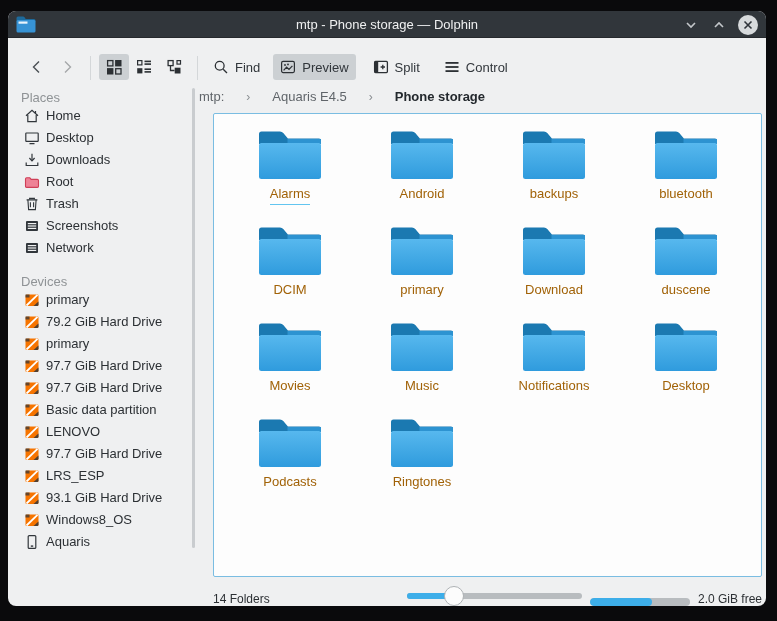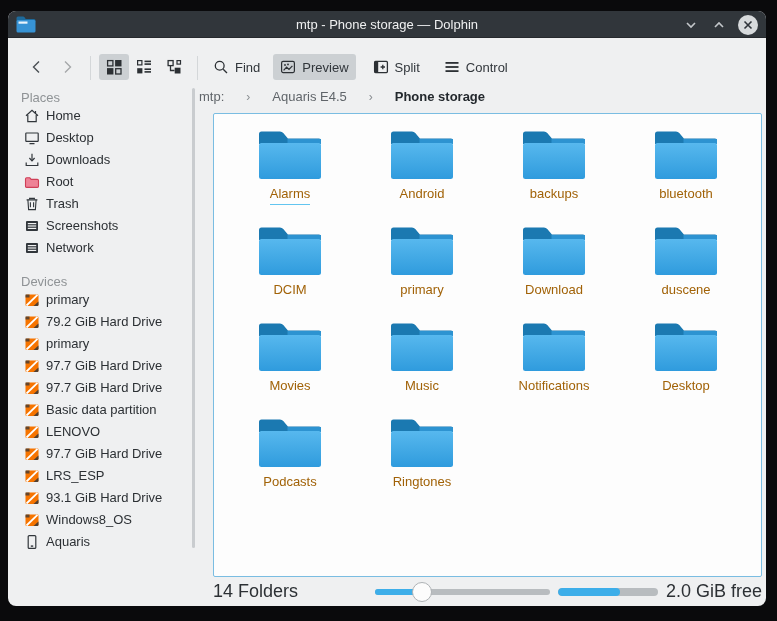--- a/index.html
+++ b/index.html
@@ -54,22 +54,22 @@
   .view { flex:1; margin:0 4px 0 17px; background:#fdfdfd; border:1px solid #7abde2;
           border-radius:2px; overflow:hidden; }
   .grid { display:grid; grid-template-columns:repeat(4,132px); padding:16px 0 0 10px; }
   .cell { width:132px; height:96px; display:flex; flex-direction:column; align-items:center; }
   .folder-svg { width:64px; height:50px; display:block; }
   .cell .label { margin-top:6px; font-size:13px; color:#a16207; line-height:16px;
                  padding-bottom:2px; border-bottom:1px solid transparent; }
   .cell .label.focused { border-bottom:1px solid #62c5f0; }
 
   
-  .statusbar { height:29px; flex:0 0 auto; display:flex; align-items:center;
-               padding:0 4px 0 17px; font-size:18px; color:#2c3034; }
+  .statusbar { height:29px; flex:0 0 auto; display:flex; align-items:flex-end;
+               padding:0 4px 0 17px; font-size:12px; color:#2c3034; }
   .statusbar .spacer { flex:1; }
   .zoom-slider { position:relative; width:175px; height:20px; flex:0 0 auto; margin-right:8px; }
   .zoom-track { position:absolute; left:0; right:0; top:7px; height:6px; border-radius:3px; background:#b8bcbf; }
   .zoom-fill { position:absolute; left:0; top:7px; height:6px; border-radius:3px; background:#3daee9; }
   .zoom-handle { position:absolute; top:0; width:20px; height:20px; border-radius:50%;
                  background:#fcfcfc; border:1px solid #aeb2b5; }
   .capacity { position:relative; width:100px; height:8px; border-radius:4px; background:#b8bcbf;
               overflow:hidden; flex:0 0 auto; margin-right:8px; }
   .capacity-fill { position:absolute; left:0; top:0; bottom:0; background:#3daee9; border-radius:4px; }
   .free-label { flex:0 0 auto; }

